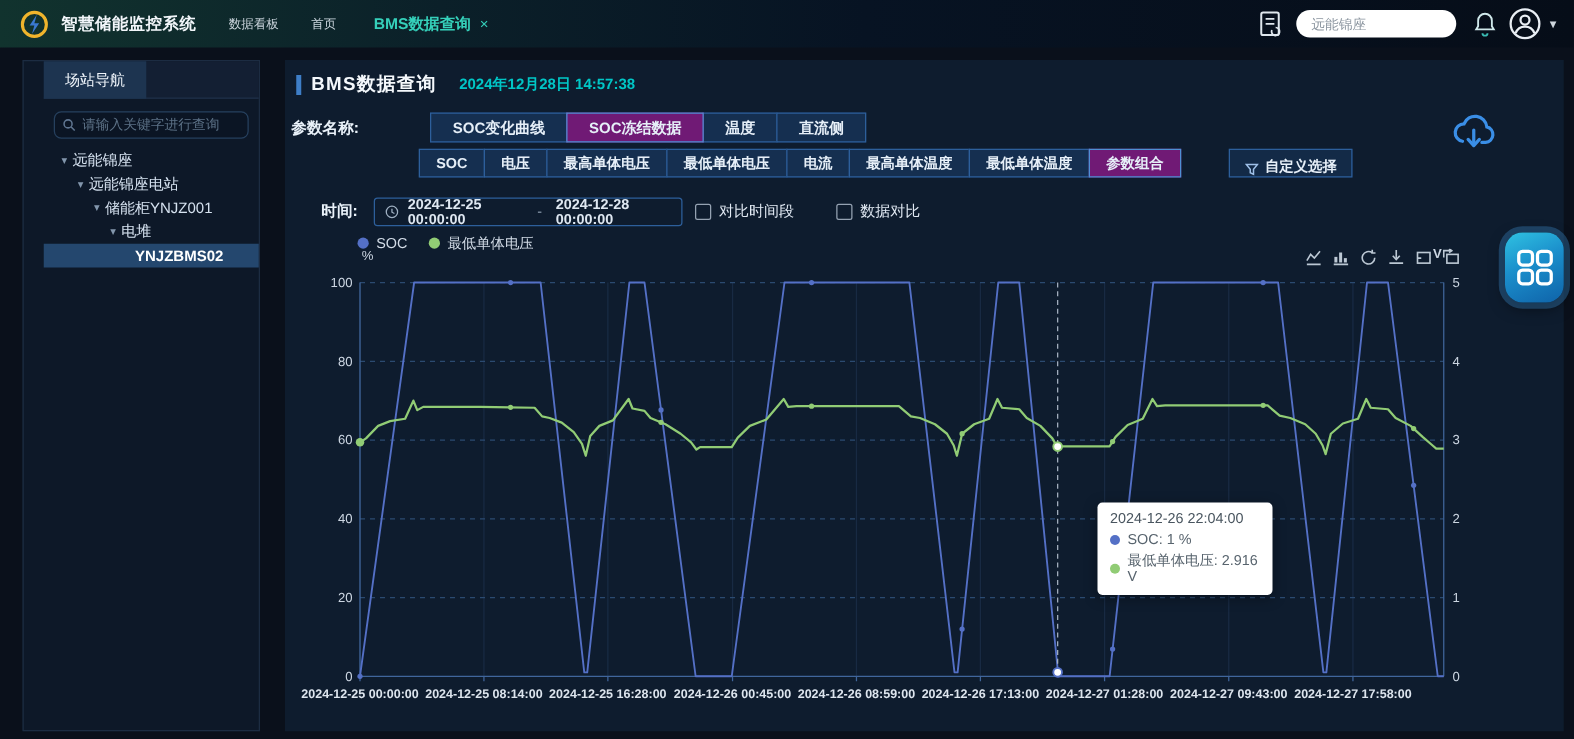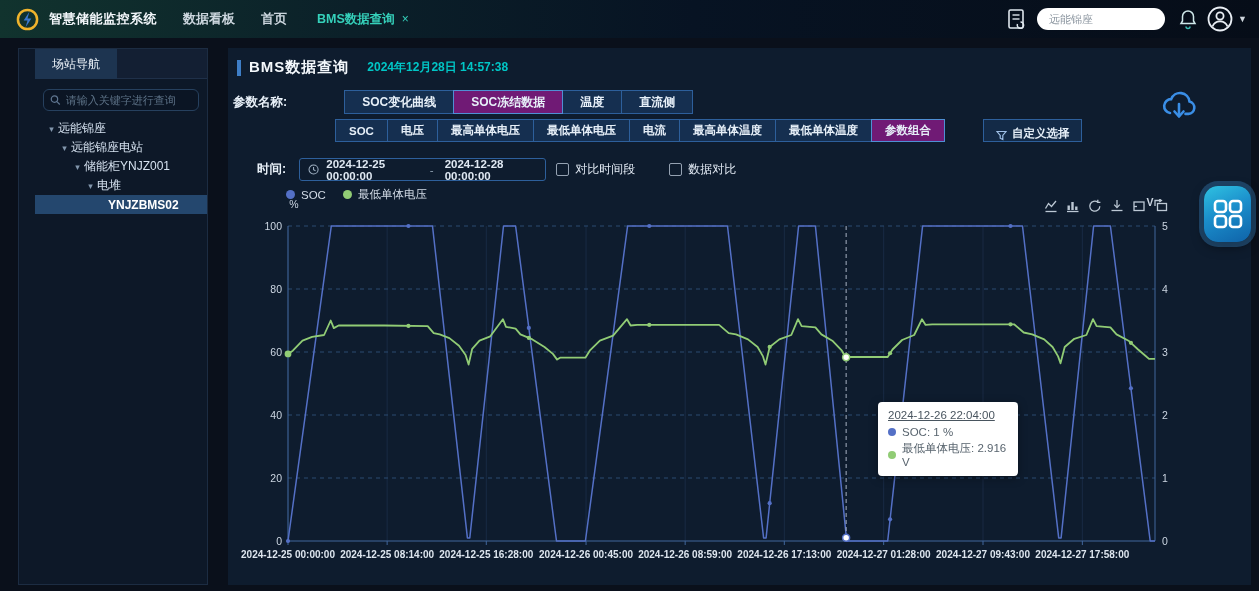--- a/index.html
+++ b/index.html
@@ -7,21 +7,21 @@
     font-family:"Liberation Sans","DejaVu Sans",sans-serif; }
   body { position:relative; color:#dce6f2; }
 
   
   .navbar { position:absolute; left:0; top:0; width:1259px; height:38px;
     background:linear-gradient(90deg,#11332e 0%,#0b2029 28%,#071323 55%,#060d18 100%);
     display:flex; align-items:center; padding:0 12px; }
   .logo { width:23px; height:23px; margin-left:4px; flex:none; }
   .app-title { font-size:13px; font-weight:bold; color:#f2f6fa; margin-left:10px; letter-spacing:.5px; }
   .nav-menu { display:flex; align-items:center; margin-left:26px; gap:26px; }
-  .nav-item { font-size:13px; color:#ccd6de; cursor:pointer; font-weight:bold; }
+  .nav-item { font-size:10px; color:#ccd6de; cursor:pointer; font-weight:normal; }
   .nav-tab { display:flex; align-items:center; gap:7px; margin-left:30px; cursor:pointer; }
   .nav-tab .tab-label { font-size:12.5px; color:#35d0ba; font-weight:bold; }
   .nav-tab .tab-close { font-size:12px; color:#35d0ba; }
   .nav-spacer { flex:1; }
   .report-ic { width:20px; height:22px; margin-right:10px; flex:none; }
   .search-pill { width:128px; height:22px; background:#ffffff; border-radius:11px;
     display:flex; align-items:center; padding:0 12px; flex:none; }
   .search-pill input { border:none; outline:none; width:100%; font-size:11px; color:#8d97a1;
     background:transparent; font-family:inherit; }
   .bell-ic { width:18px; height:21px; margin:0 10px 0 14px; flex:none; }
@@ -79,21 +79,21 @@
   .legend { position:absolute; left:286px; top:187px; display:flex; align-items:center; gap:17px; z-index:3; }
   .legend-item { display:flex; align-items:center; gap:6px; cursor:pointer; }
   .legend-dot { width:9px; height:9px; border-radius:50%; }
   .legend-text { font-size:11.5px; color:#d3dce7; }
   .toolbox { position:absolute; left:1044px; top:199px; display:flex; align-items:center; gap:8px; z-index:3; }
   .tool-ic { width:14px; height:14px; cursor:pointer; }
   #chartwrap { position:absolute; left:225px; top:190px; width:970px; height:380px; }
 
   .tooltip { position:absolute; left:878px; top:402px; width:140px; background:#ffffff; border-radius:4px;
     box-shadow:0 2px 10px rgba(0,0,0,.35); padding:7px 10px 8px 10px; z-index:5; }
-  .tt-title { font-size:11.5px; color:#49555f; margin-bottom:5px;text-decoration:underline; }
+  .tt-title { font-size:11.5px; color:#49555f; margin-bottom:5px; }
   .tt-row { display:flex; align-items:center; gap:6px; font-size:11.5px; color:#58646e; margin-top:3px; }
   .tt-dot { width:8px; height:8px; border-radius:50%; flex:none; }
 
   
   .cloud-btn { position:absolute; left:1160px; top:88px; width:38px; height:34px; cursor:pointer; z-index:6; }
   .apps-fab { position:absolute; left:1204px; top:186px; width:47px; height:56px; border-radius:14px;
     background:linear-gradient(155deg,#2fc2e2 0%,#1b8ecb 45%,#0f63a9 100%);
     box-shadow:0 0 0 5px rgba(55,130,190,.38), 0 4px 12px rgba(0,0,0,.55);
     display:flex; align-items:center; justify-content:center; cursor:pointer; z-index:7; }
 </style>

